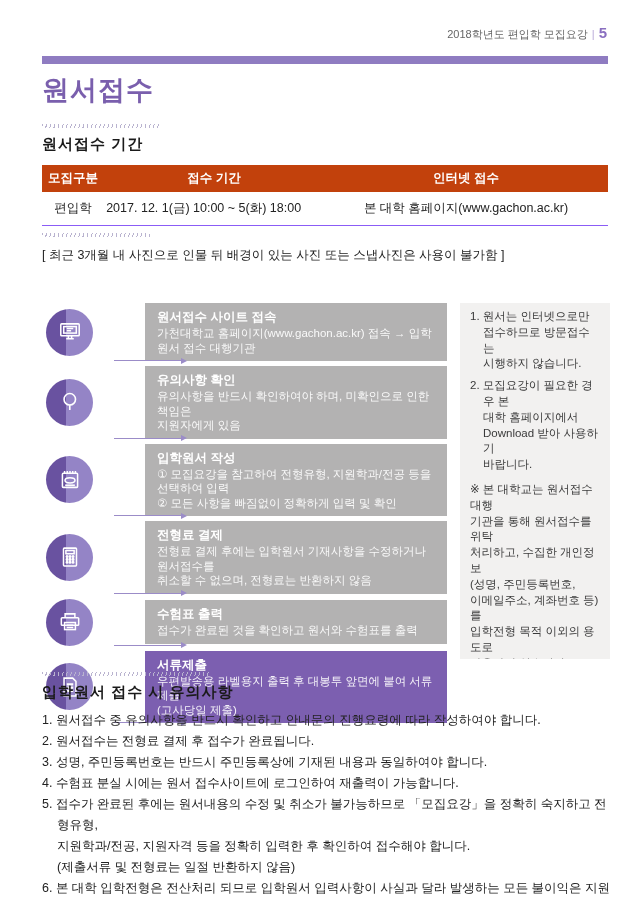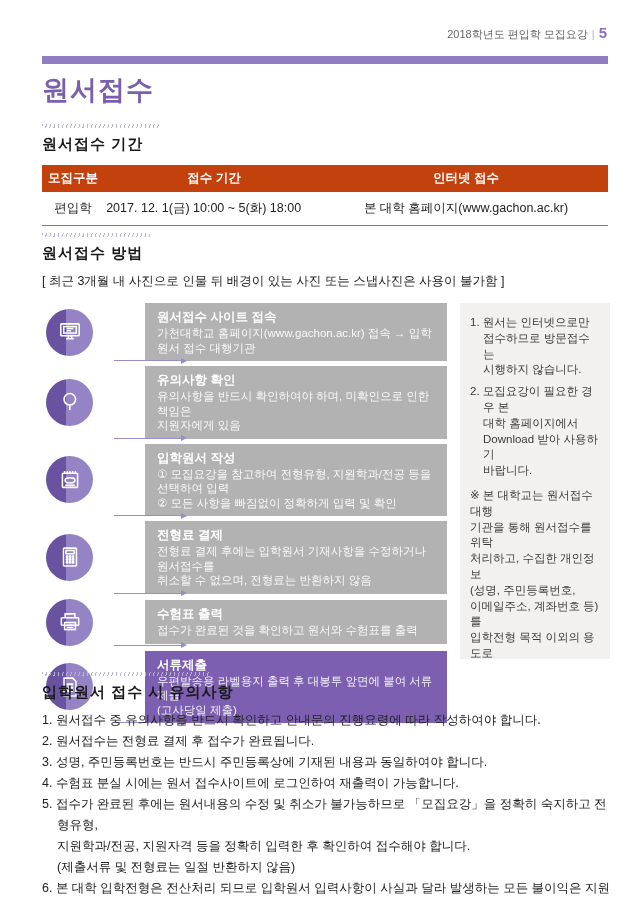--- a/index.html
+++ b/index.html
@@ -40,21 +40,21 @@
   .icon-col{width:103px;flex:0 0 103px;display:flex;justify-content:flex-start;padding-left:4px;box-sizing:border-box;}
   .circle{width:47px;height:47px;border-radius:50%;background:linear-gradient(90deg,#6952a0 0 42%,#9484c6 42% 100%);display:flex;align-items:center;justify-content:center;}
   .circle svg{display:block;}
   .arrow{position:absolute;left:72px;bottom:0;width:68px;border-top:1px solid #9b8cc8;}
   .arrow:after{content:"";position:absolute;right:-5px;top:-3.5px;border-left:6px solid #9b8cc8;border-top:3px solid transparent;border-bottom:3px solid transparent;}
   .box{flex:1;background:#b3b2b2;color:#fff;padding:6px 11px 6px 12px;box-sizing:border-box;}
   .box.hl{background:#7c5fb0;}
   .step-title{font-size:12.5px;font-weight:bold;line-height:16px;}
   .step-desc{font-size:11.5px;line-height:14.5px;color:rgba(255,255,255,0.92);white-space:pre-line;margin-top:1px;}
 
-  .sidebar{width:150px;flex:0 0 150px;margin-left:13px;background:#f2f1f0;padding:12px 10px;box-sizing:border-box;height:356px;overflow:hidden;}
+  .sidebar{width:150px;flex:0 0 150px;margin-left:13px;background:#f2f1f0;padding:6px 10px;box-sizing:border-box;height:356px;overflow:hidden;}
   .sidebar p{margin:0 0 6px 0;font-size:11.5px;line-height:15.8px;color:#3a3a3a;white-space:pre-line;}
   .sidebar p.hang{padding-left:13px;text-indent:-13px;}
   .sidebar p.ref{margin-top:9px;}
 
   
   .notice{position:absolute;left:42px;top:672px;width:572px;}
   .notice .items{margin-top:8px;}
   .notice .item{font-size:12.5px;line-height:21px;color:#222;white-space:pre-line;padding-left:15px;text-indent:-15px;}
 </style>
 </head>
@@ -85,21 +85,20 @@
           <td class="col-cat">편입학</td>
           <td class="col-per">2017. 12. 1(금) 10:00 ~ 5(화) 18:00</td>
           <td class="col-net">본 대학 홈페이지(www.gachon.ac.kr)</td>
         </tr>
       </tbody>
     </table>
   </div>
 
   <div class="method">
     <div class="decor" style="width:108px"></div>
-    <div class="sec-title">원서접수 방법</div>
     <div class="intro">
       <div>[ 최근 3개월 내 사진으로 인물 뒤 배경이 있는 사진 또는 스냅사진은 사용이 불가함 ]</div>
     </div>
   </div>
 
   <div class="flow">
     <div class="steps">
 
       <div class="step">
         <div class="icon-col">

